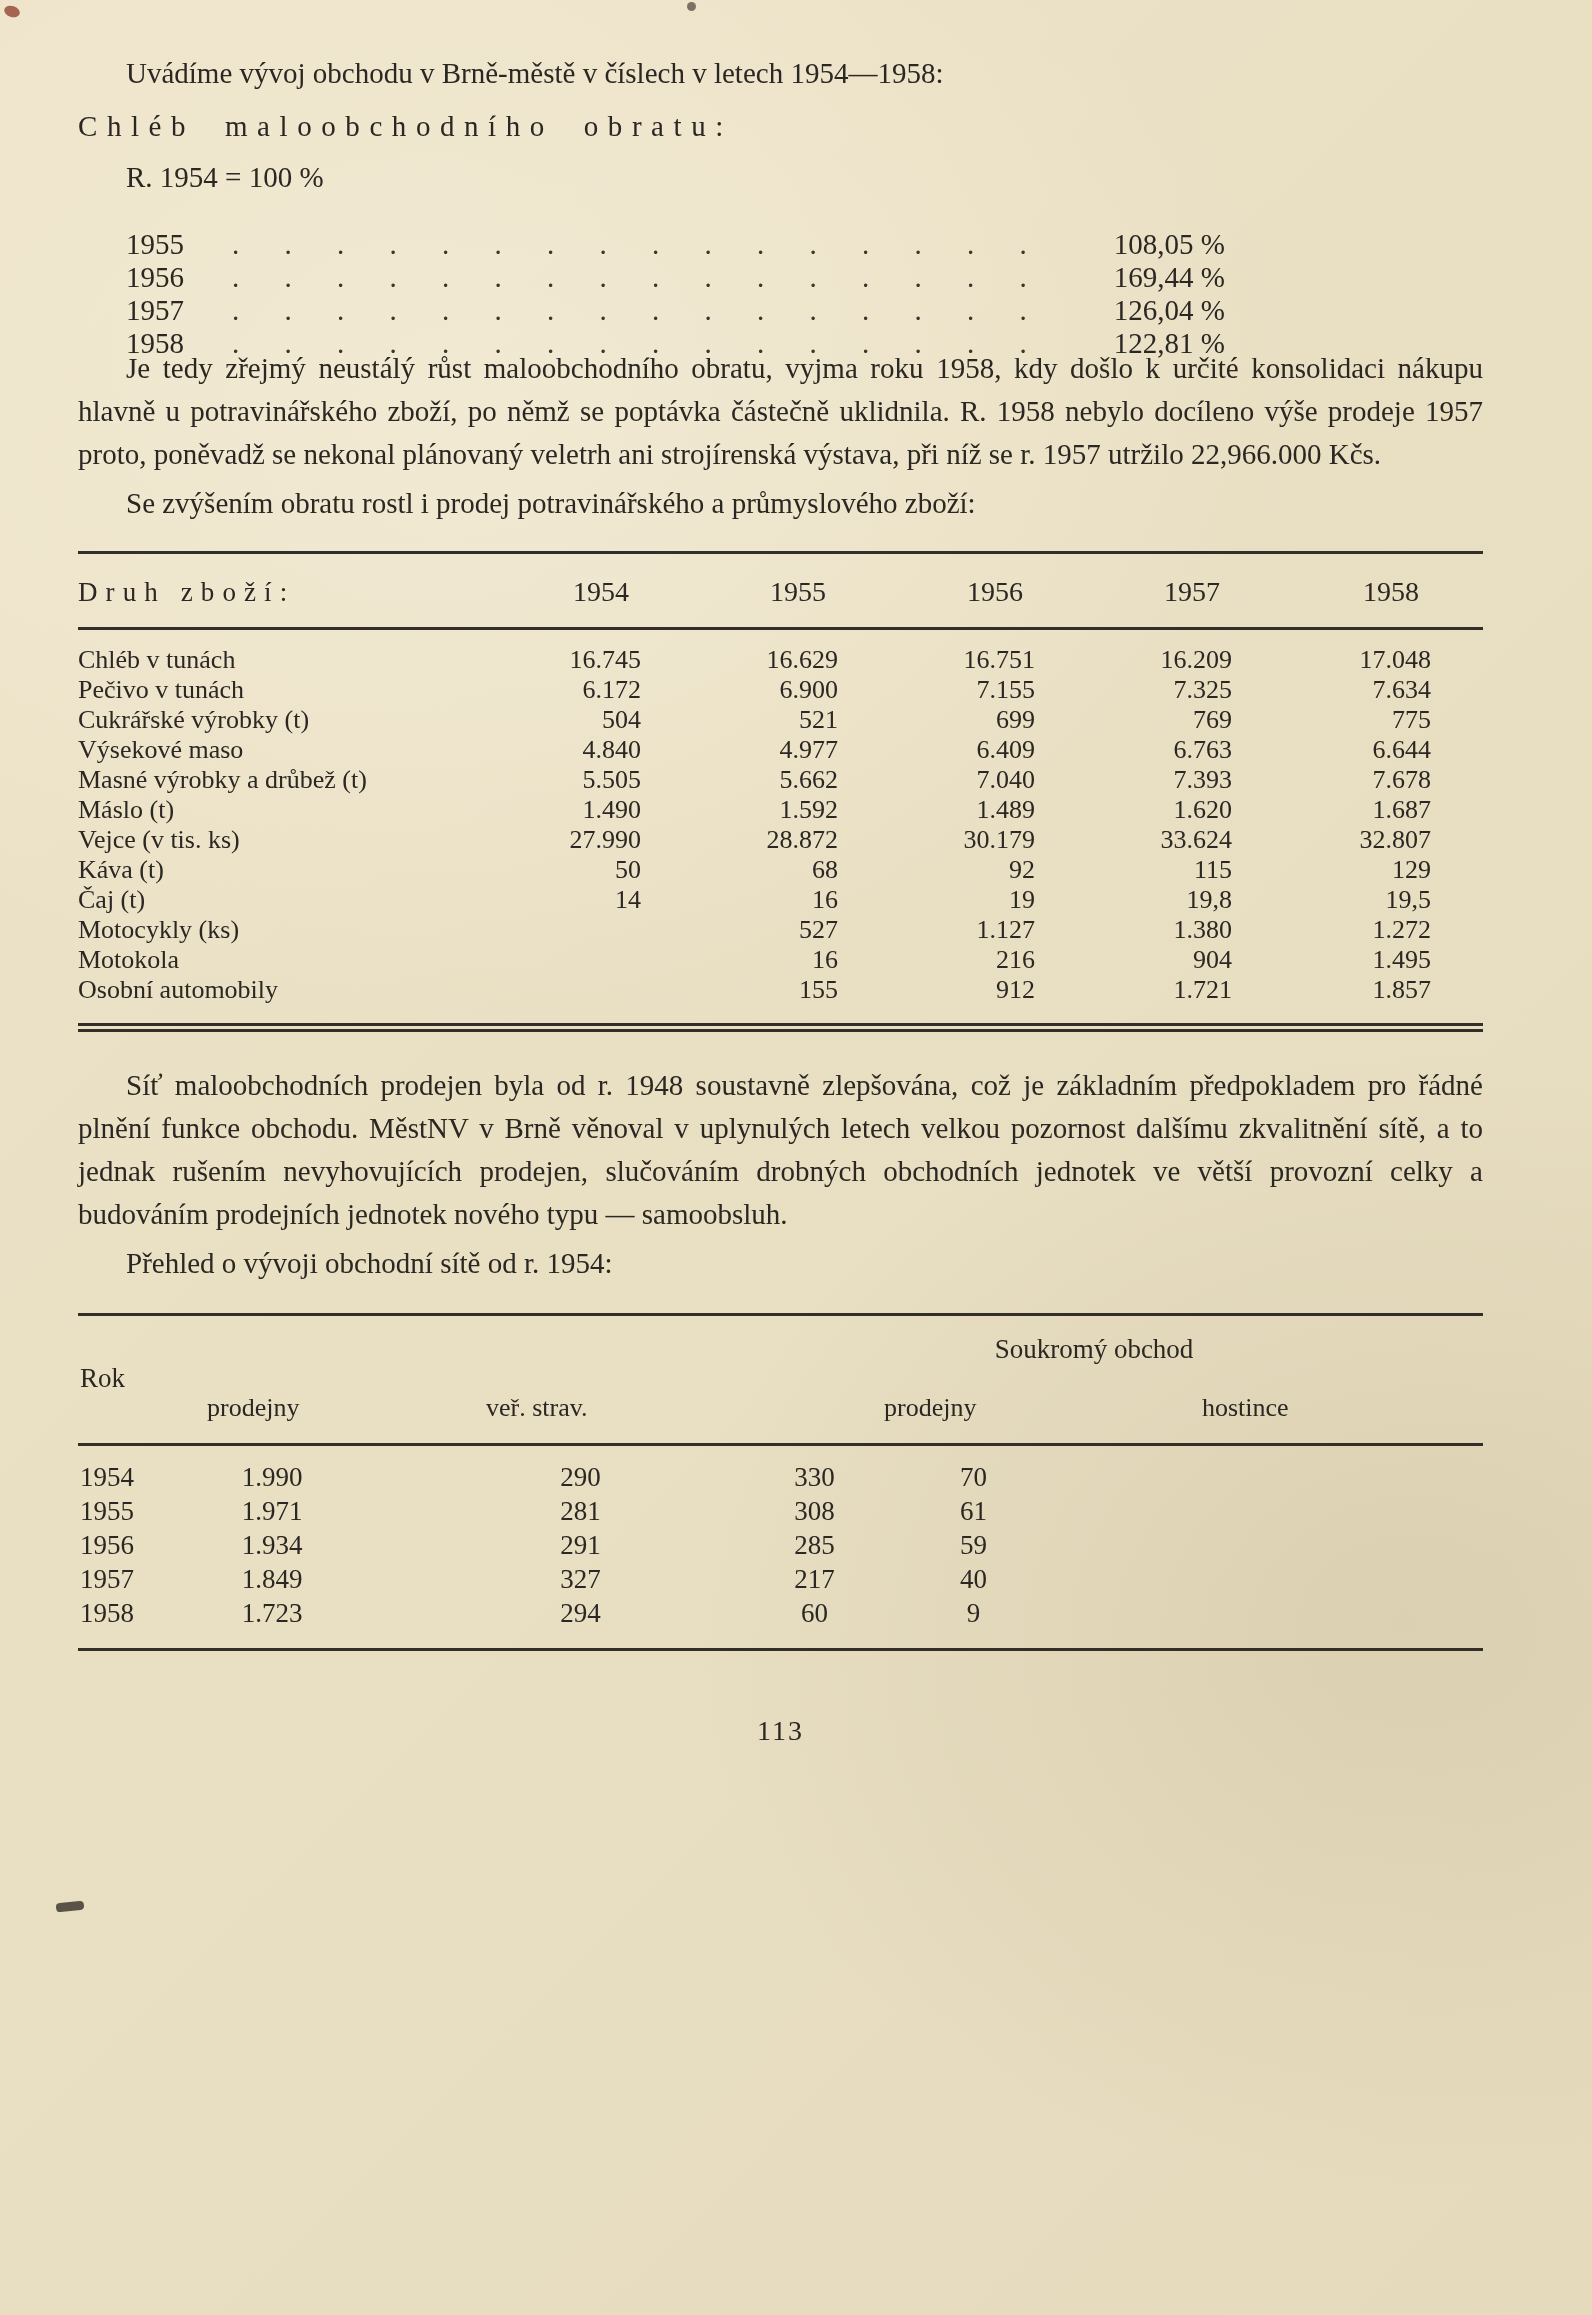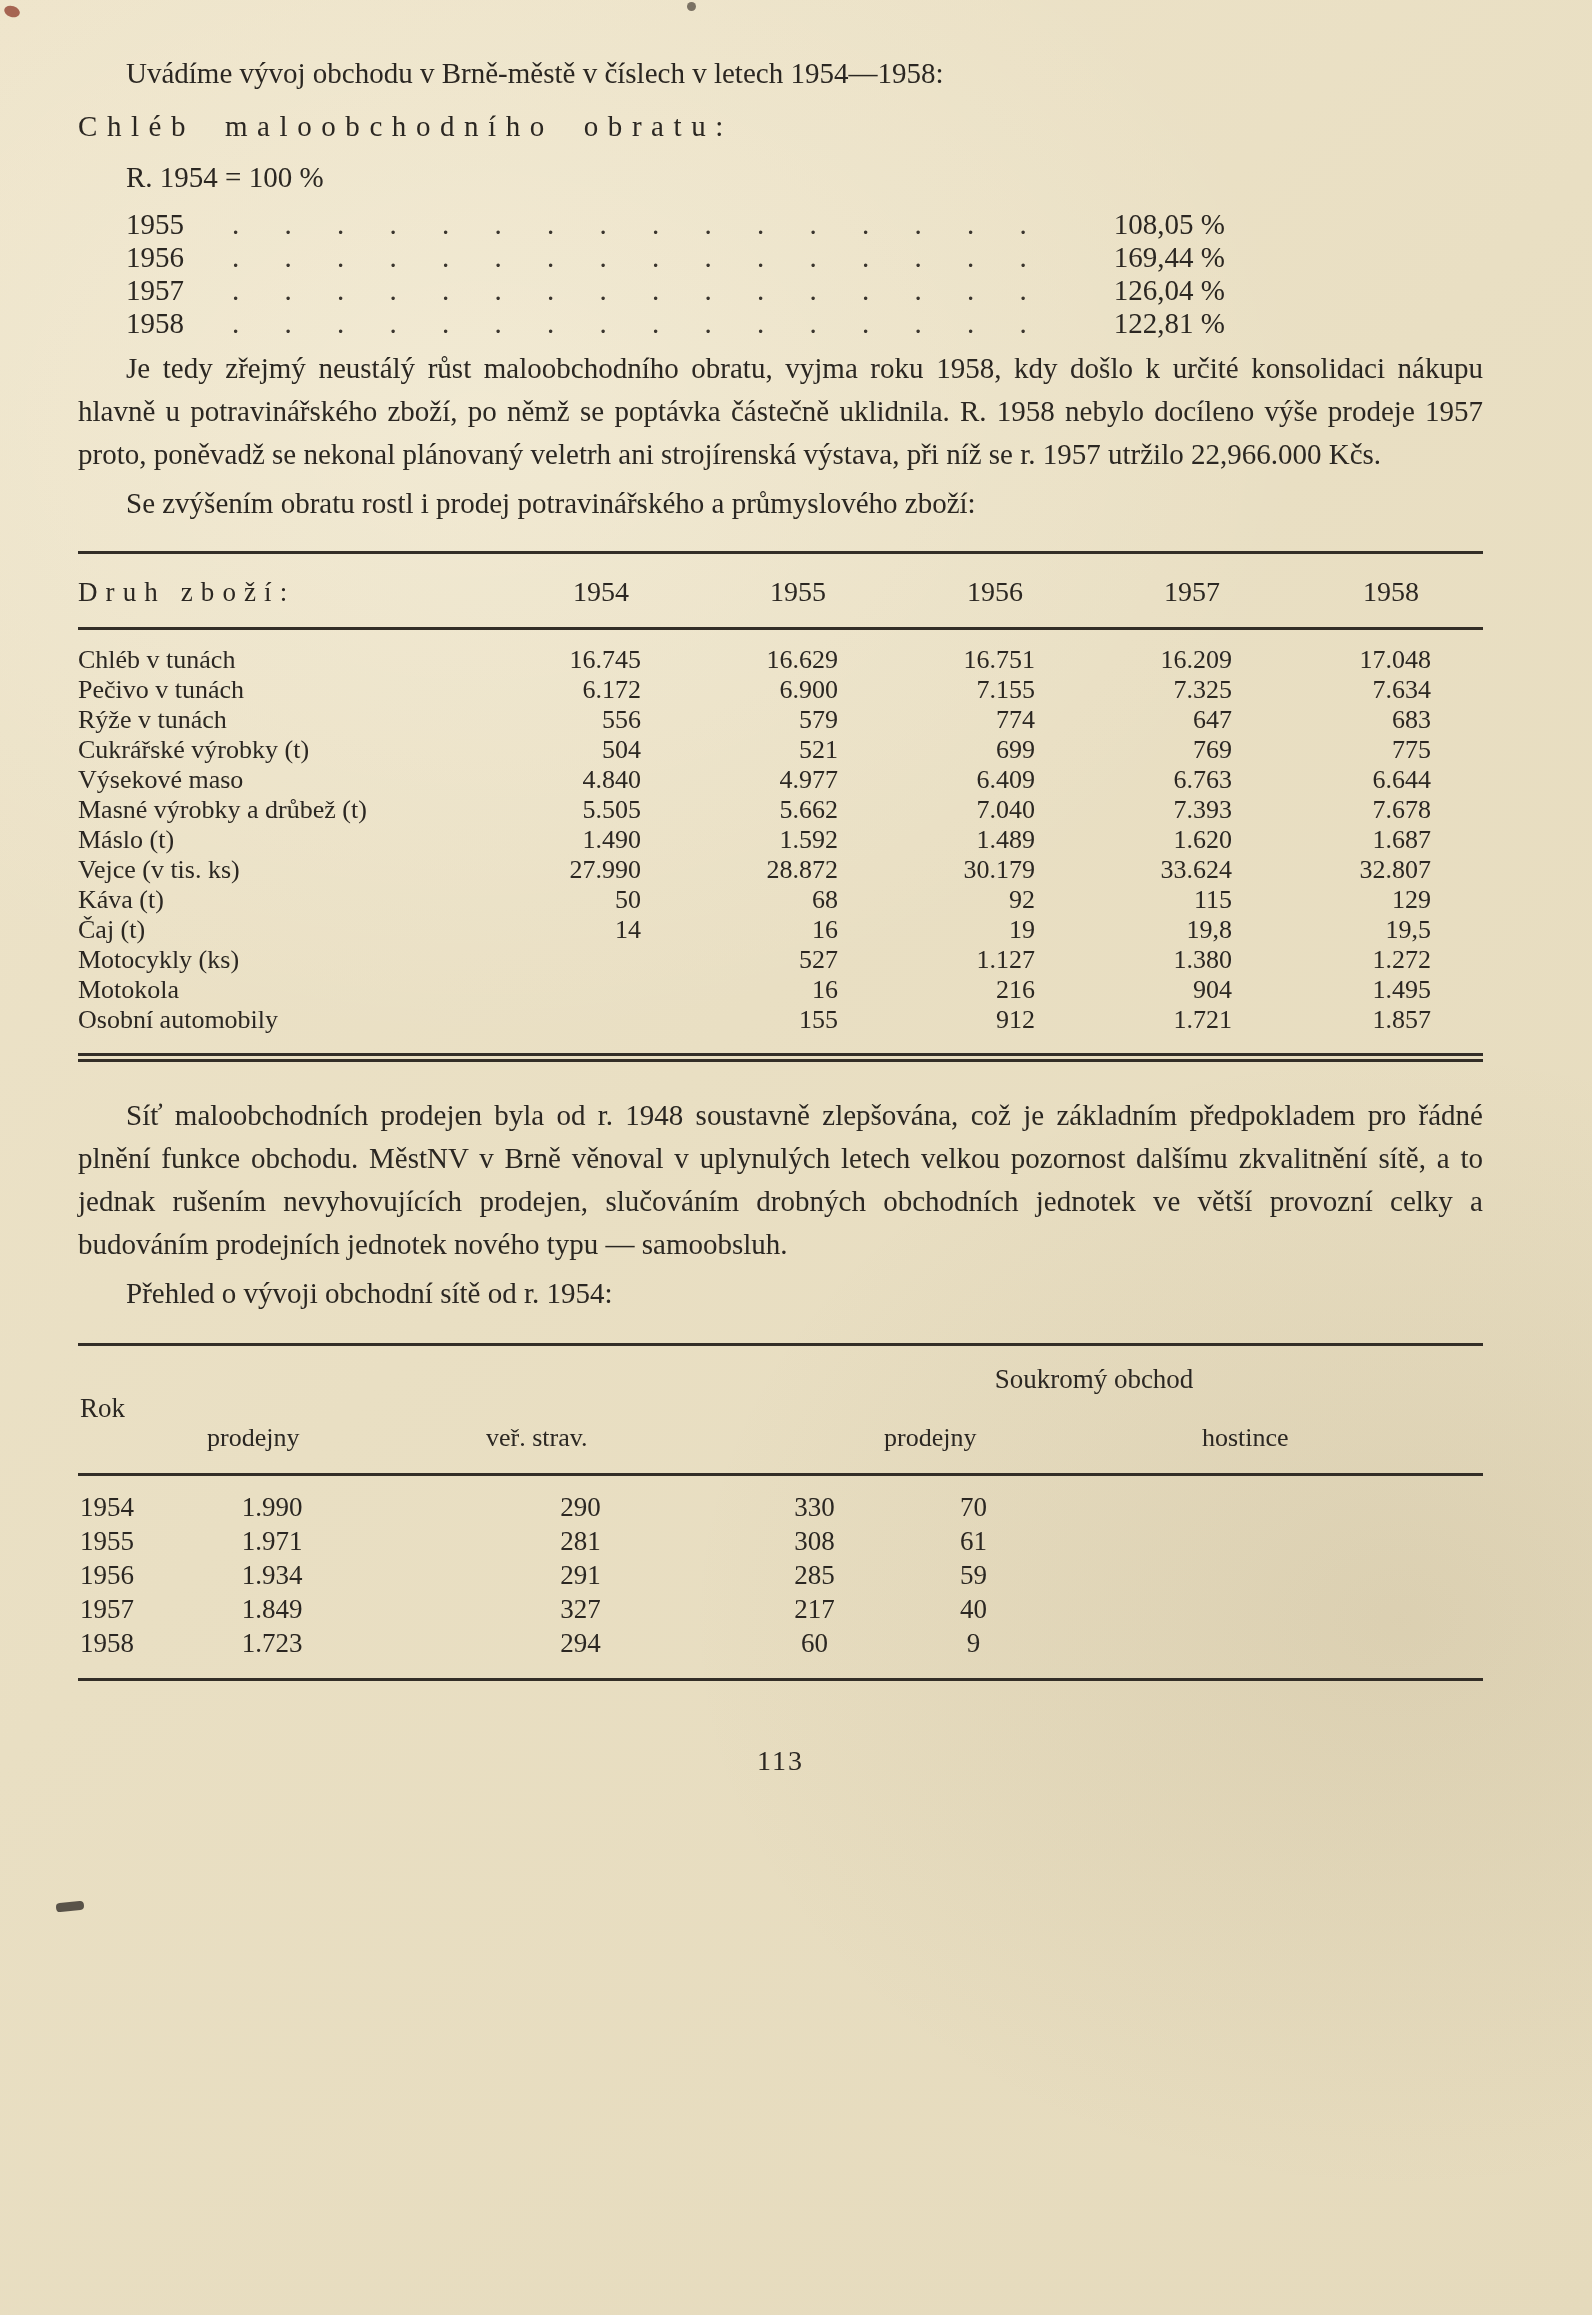--- a/index.html
+++ b/index.html
@@ -40,21 +40,21 @@
   .growth-rows { margin: 4px 0 0 48px; width: 1099px; }
   .growth-row { display: flex; align-items: baseline; height: 33px; }
   .g-year { flex: 0 0 96px; }
   .g-dots {
     flex: 1 1 auto;
     overflow: hidden; white-space: nowrap;
     letter-spacing: 19px;
     color: #3a352e;
     padding: 0 10px;
   }
-  .g-val { flex: 0 0 184px; text-align: right; }
+  .g-val { flex: 0 0 184px; text-align: right; margin-top: 20px; }
 
   
   .goods-table {
     margin-top: 26px;
     border-top: 3px solid #332e27;
     border-bottom: 9px double #332e27;
     --gcols: 418px 197px 197px 197px 197px 199px;
   }
   .gt-header {
     display: grid; grid-template-columns: var(--gcols);
@@ -187,28 +187,20 @@
           </div>
           <div class="gt-row">
             <span class="gt-rowlabel">Pečivo v tunách</span>
             <span class="gt-cell">6.172</span>
             <span class="gt-cell">6.900</span>
             <span class="gt-cell">7.155</span>
             <span class="gt-cell">7.325</span>
             <span class="gt-cell">7.634</span>
           </div>
           <div class="gt-row">
-            <span class="gt-rowlabel">Rýže v tunách</span>
-            <span class="gt-cell">556</span>
-            <span class="gt-cell">579</span>
-            <span class="gt-cell">774</span>
-            <span class="gt-cell">647</span>
-            <span class="gt-cell">683</span>
-          </div>
-          <div class="gt-row">
             <span class="gt-rowlabel">Cukrářské výrobky (t)</span>
             <span class="gt-cell">504</span>
             <span class="gt-cell">521</span>
             <span class="gt-cell">699</span>
             <span class="gt-cell">769</span>
             <span class="gt-cell">775</span>
           </div>
           <div class="gt-row">
             <span class="gt-rowlabel">Výsekové maso</span>
             <span class="gt-cell">4.840</span>

